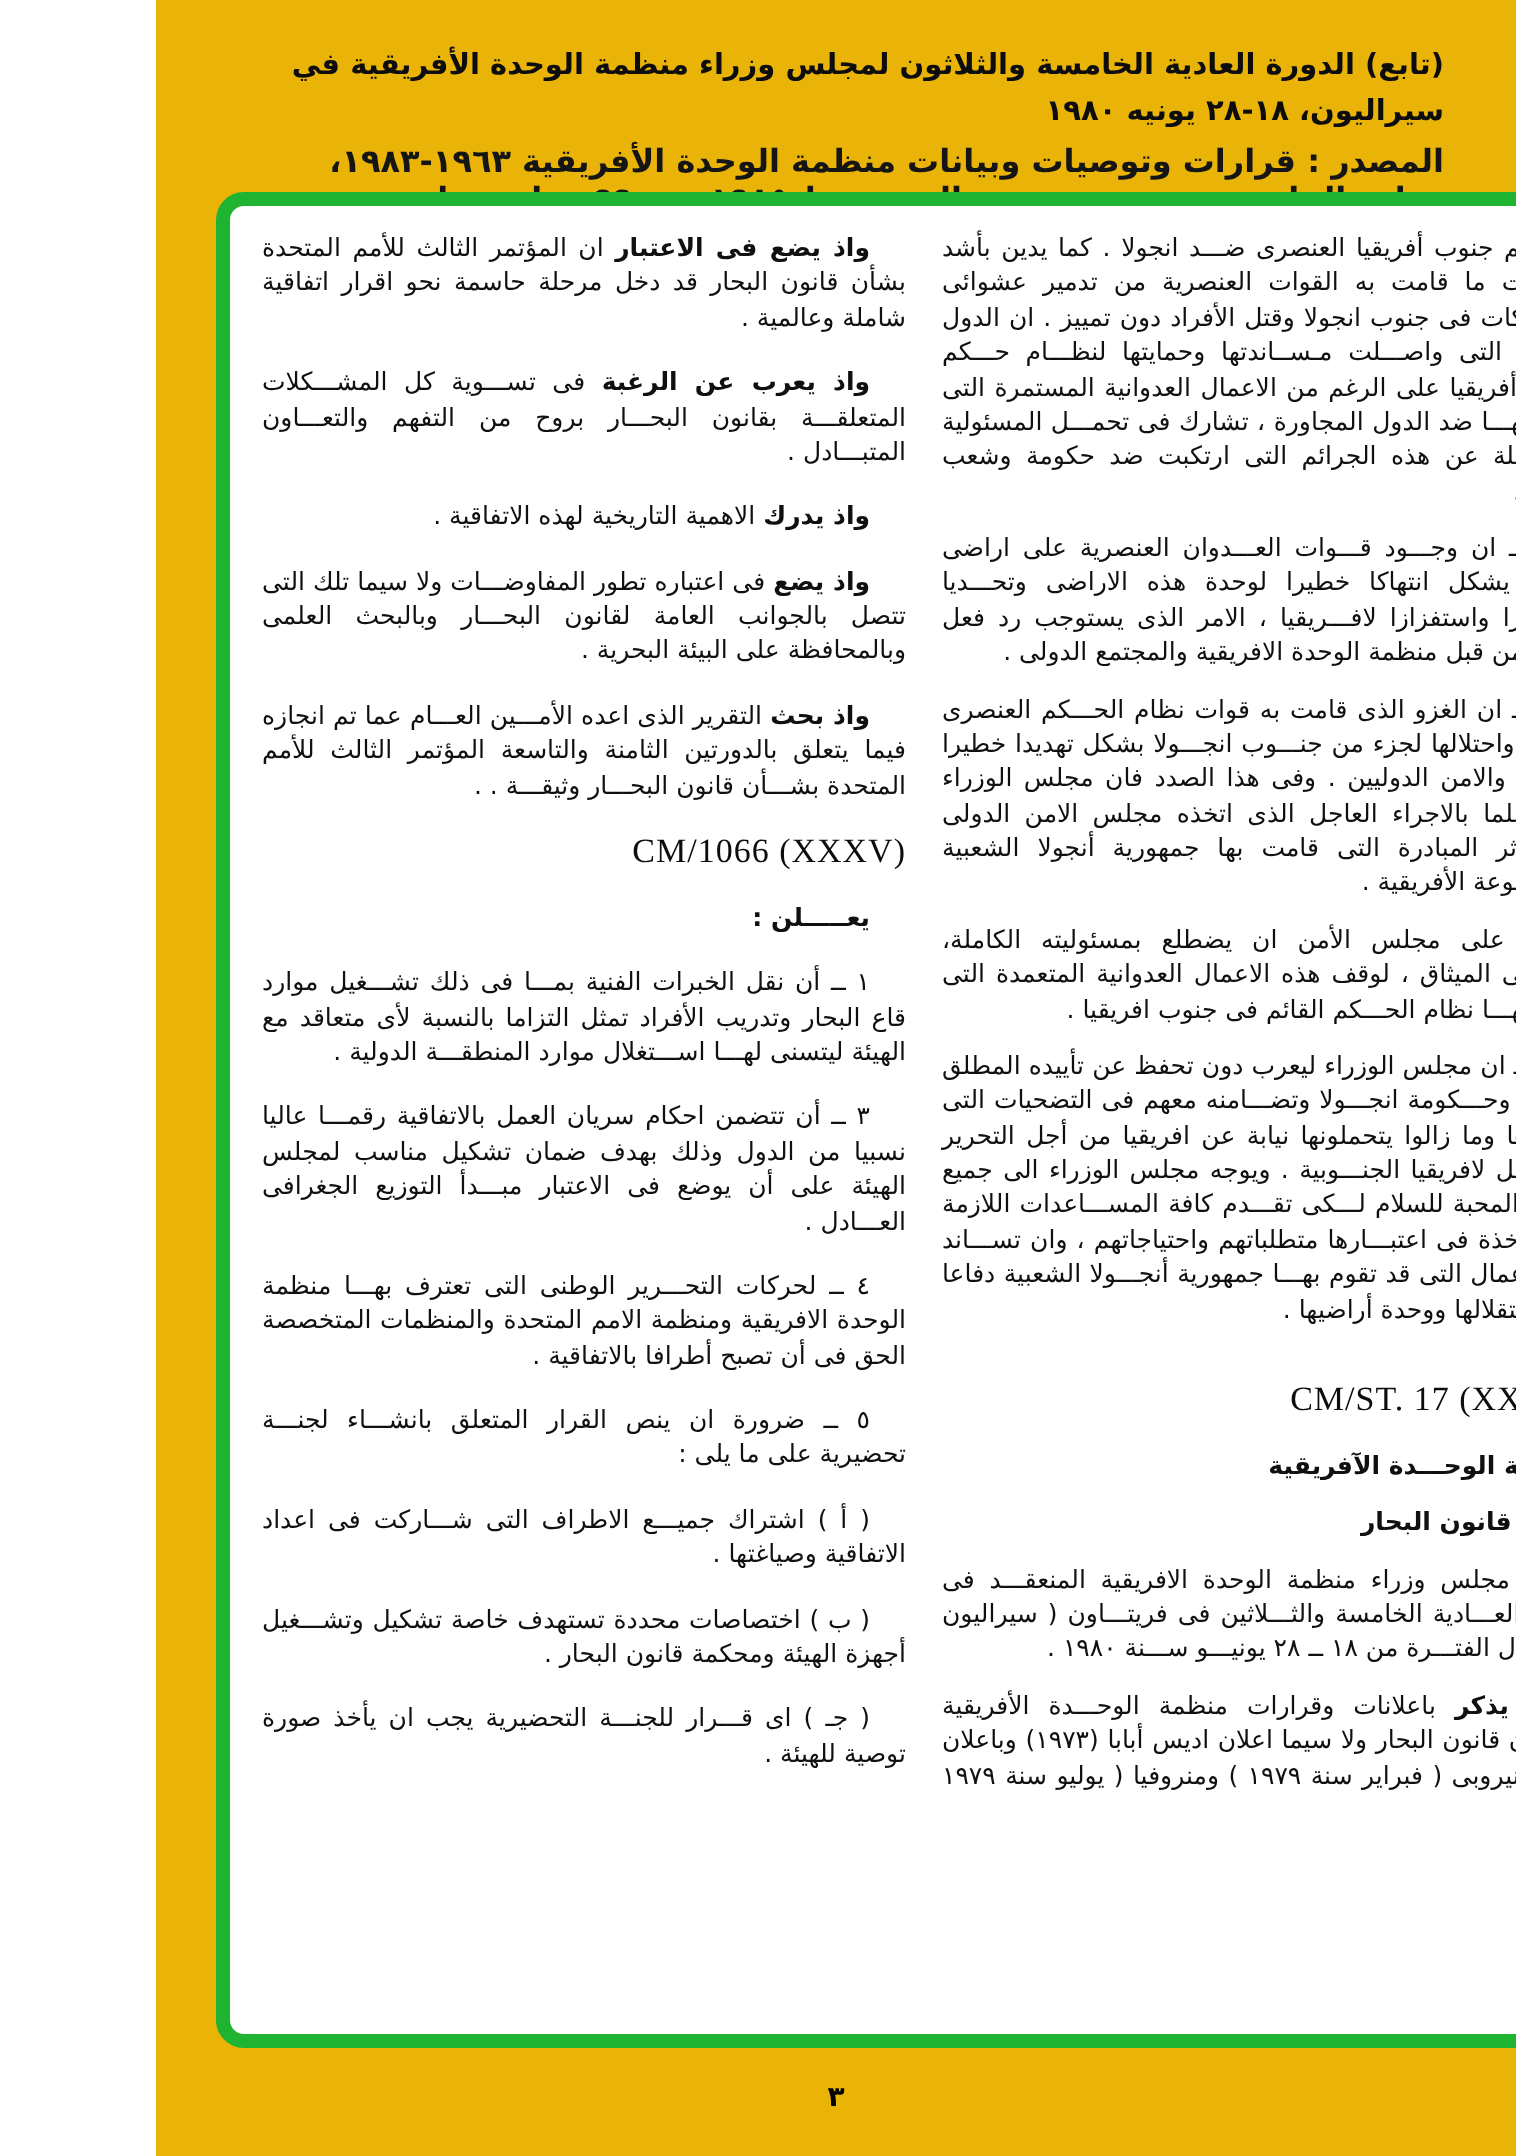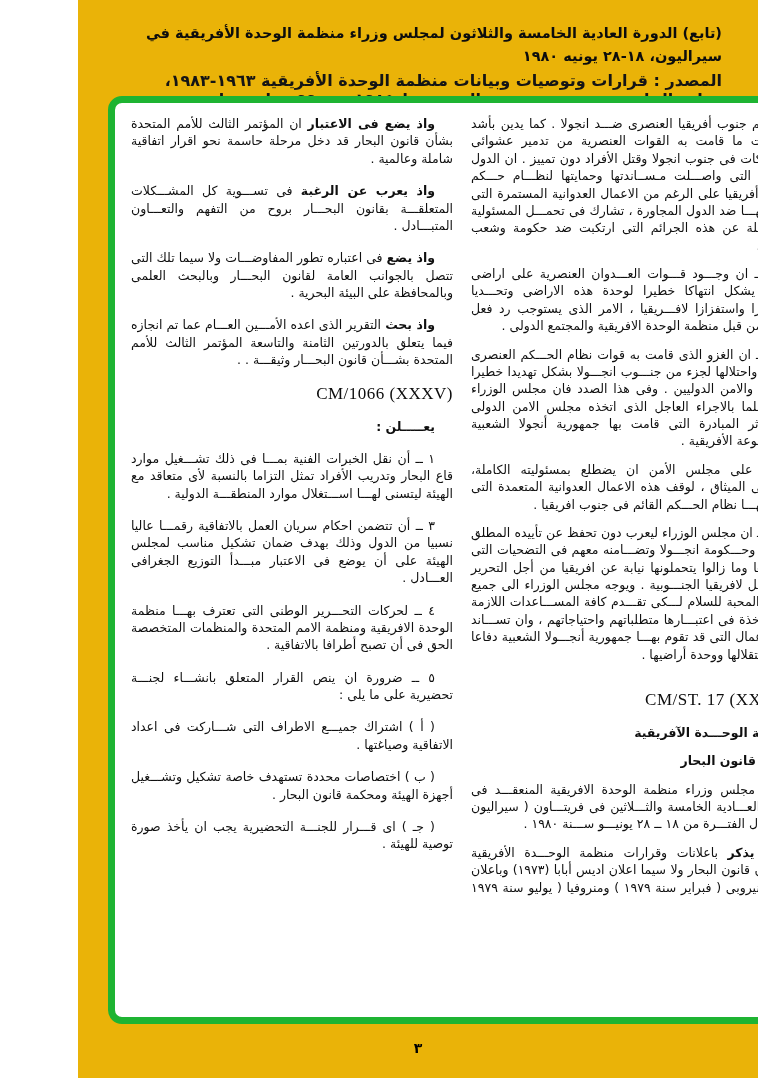--- a/index.html
+++ b/index.html
@@ -102,20 +102,21 @@
         <p class="center-head">منظمة الوحـــدة الآفريقية</p>
         <p class="center-head">بشأن قانون البحار</p>
 
         <p>ان مجلس وزراء منظمة الوحدة الافريقية المنعقـــد فى دورته العـــادية الخامسة والثـــلاثين فى فريتـــاون ( سيراليون ) خـــلال الفتـــرة من ١٨ ــ ٢٨ يونيـــو ســـنة ١٩٨٠ .</p>
         <p><b class="lead">اذ يذكر</b> <span>باعلانات وقرارات منظمة الوحـــدة الأفريقية بشـــأن قانون البحار ولا سيما اعلان اديس أبابا (١٩٧٣) وباعلان وقرار نيروبى ( فبراير سنة ١٩٧٩ ) ومنروفيا ( يوليو سنة ١٩٧٩ ) .</span></p>
       </div>
 
       <div class="col col-left">
         <p><b class="lead">واذ يضع فى الاعتبار</b> <span>ان المؤتمر الثالث للأمم المتحدة بشأن قانون البحار قد دخل مرحلة حاسمة نحو اقرار اتفاقية شاملة وعالمية .</span></p>
         <p><b class="lead">واذ يعرب عن الرغبة</b> <span>فى تســـوية كل المشـــكلات المتعلقـــة بقانون البحـــار بروح من التفهم والتعـــاون المتبـــادل .</span></p>
+        <p><b class="lead">واذ يدرك</b> <span>الاهمية التاريخية لهذه الاتفاقية .</span></p>
         <p><b class="lead">واذ يضع</b> <span>فى اعتباره تطور المفاوضـــات ولا سيما تلك التى تتصل بالجوانب العامة لقانون البحـــار وبالبحث العلمى وبالمحافظة على البيئة البحرية .</span></p>
         <p><b class="lead">واذ بحث</b> <span>التقرير الذى اعده الأمـــين العـــام عما تم انجازه فيما يتعلق بالدورتين الثامنة والتاسعة المؤتمر الثالث للأمم المتحدة بشـــأن قانون البحـــار وثيقـــة . .</span></p>
 
         <div class="doc-ref">CM/1066 (XXXV)</div>
 
         <p class="declare">يعـــــلن :</p>
 
         <p>١ ــ أن نقل الخبرات الفنية بمـــا فى ذلك تشـــغيل موارد قاع البحار وتدريب الأفراد تمثل التزاما بالنسبة لأى متعاقد مع الهيئة ليتسنى لهـــا اســـتغلال موارد المنطقـــة الدولية .</p>
         <p>٣ ــ أن تتضمن احكام سريان العمل بالاتفاقية رقمـــا عاليا نسبيا من الدول وذلك بهدف ضمان تشكيل مناسب لمجلس الهيئة على أن يوضع فى الاعتبار مبـــدأ التوزيع الجغرافى العـــادل .</p>
         <p>٤ ــ لحركات التحـــرير الوطنى التى تعترف بهـــا منظمة الوحدة الافريقية ومنظمة الامم المتحدة والمنظمات المتخصصة الحق فى أن تصبح أطرافا بالاتفاقية .</p>

